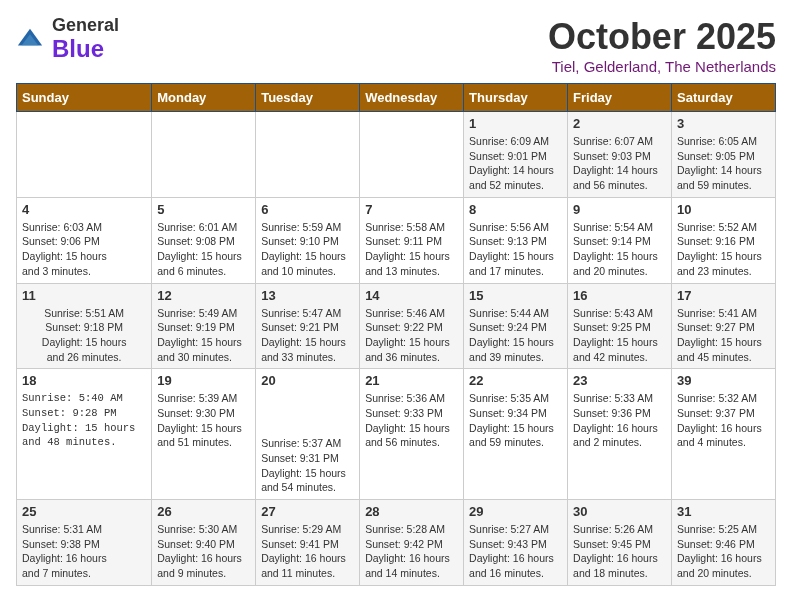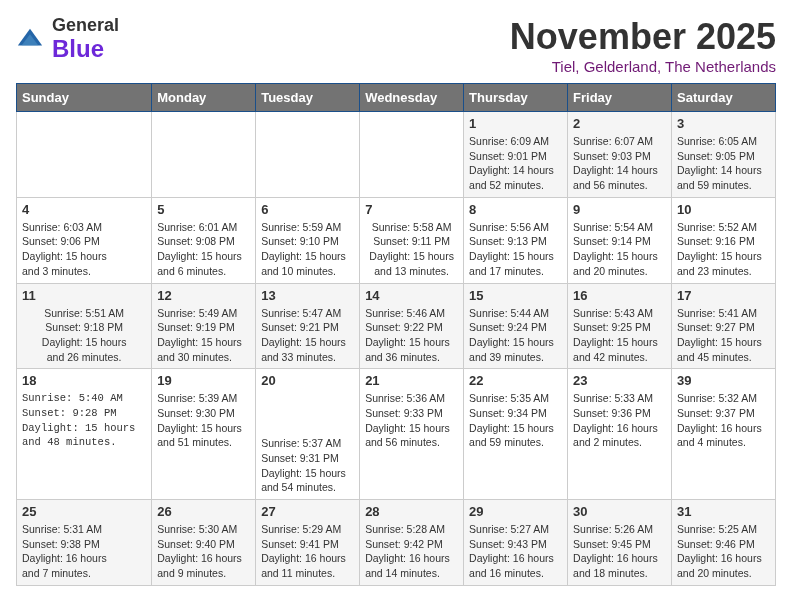--- a/index.html
+++ b/index.html
@@ -51,21 +51,21 @@
     .cal-subtitle {
       font-size: 15px;
       color: #701a75;
     }
     table {
       width: 100%;
       border-collapse: collapse;
       font-size: 11px;
     }
     thead tr th {
-      background-color: #737373;
+      background-color: #a16207;
       color: #fff;
       text-align: left;
       padding: 6px 5px;
       font-size: 13px;
       font-weight: bold;
       border: 1px solid #1a4f8a;
     }
     tbody tr td {
       vertical-align: top;
       border: 1px solid #ccc;
@@ -100,21 +100,21 @@
     <svg class="logo-icon" viewBox="0 0 30 30">
       <polygon points="15,4 28,22 2,22" fill="#2566a8"></polygon>
       <polygon points="15,10 24,22 6,22" fill="#5599cc" opacity="0.5"></polygon>
     </svg>
     <div class="logo-text">
       <span class="logo-general">General</span>
       <span class="logo-blue">Blue</span>
     </div>
   </div>
   <div class="title-block">
-    <div class="cal-title">November 2025</div>
+    <div class="cal-title">October 2025</div>
     <div class="cal-subtitle">Tiel, Gelderland, The Netherlands</div>
   </div>
 </div>
 
 <table>
   <thead>
     <tr>
         <th>Sunday</th>
         <th>Monday</th>
         <th>Tuesday</th>
@@ -169,21 +169,21 @@
         </td>
         <td>
           <div class="day-num">6</div>
           <div class="day-info" style="white-space: pre-line;">Sunrise: 5:59 AM
 Sunset: 9:10 PM
 Daylight: 15 hours
 and 10 minutes.</div>
         </td>
         <td>
           <div class="day-num">7</div>
-          <div class="day-info" style="white-space: pre-line; text-align: center;">Sunrise: 5:58 AM
+          <div class="day-info" style="white-space: pre-line;">Sunrise: 5:58 AM
 Sunset: 9:11 PM
 Daylight: 15 hours
 and 13 minutes.</div>
         </td>
         <td>
           <div class="day-num">8</div>
           <div class="day-info" style="white-space: pre-line;">Sunrise: 5:56 AM
 Sunset: 9:13 PM
 Daylight: 15 hours
 and 17 minutes.</div>

